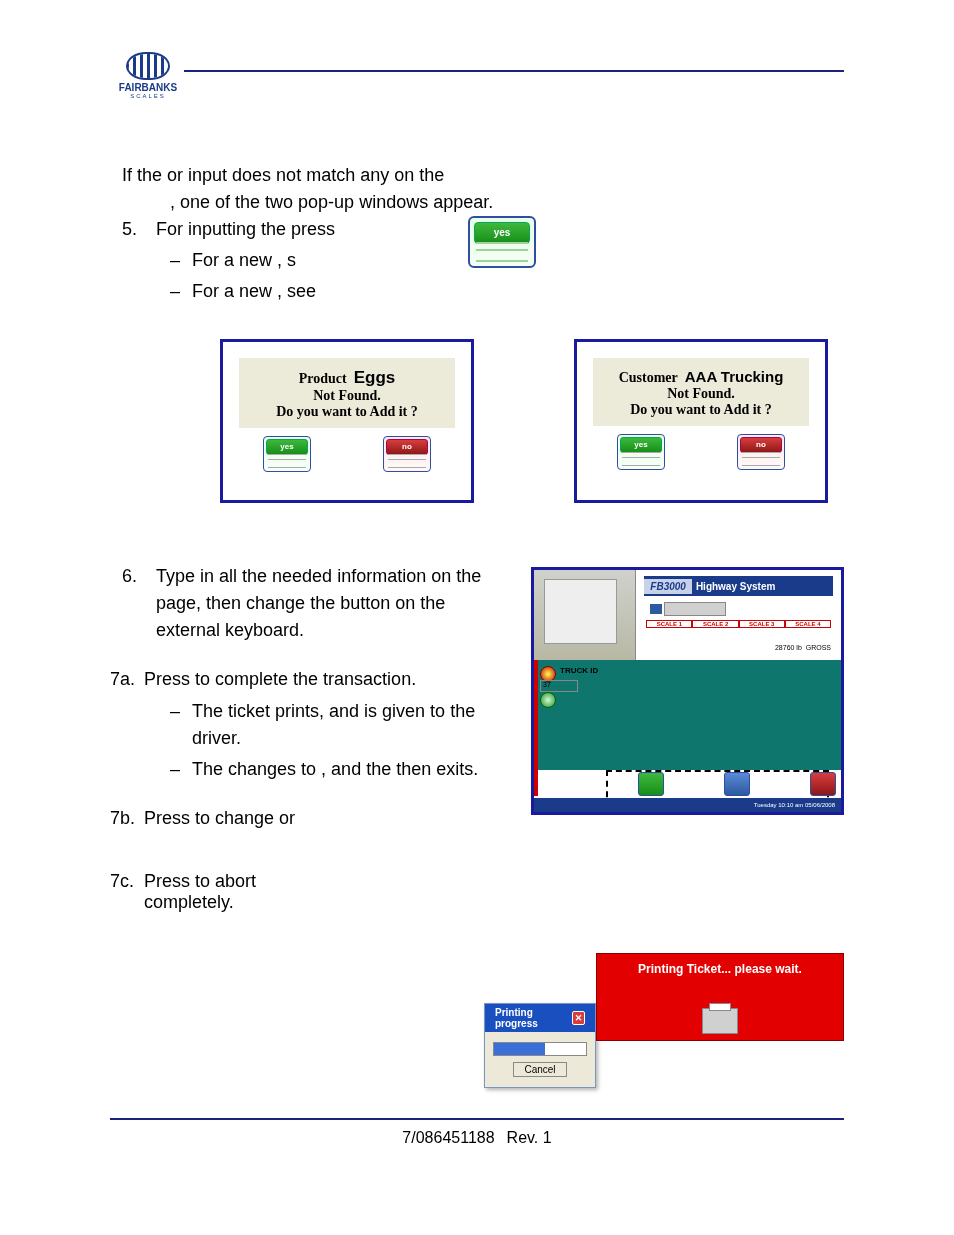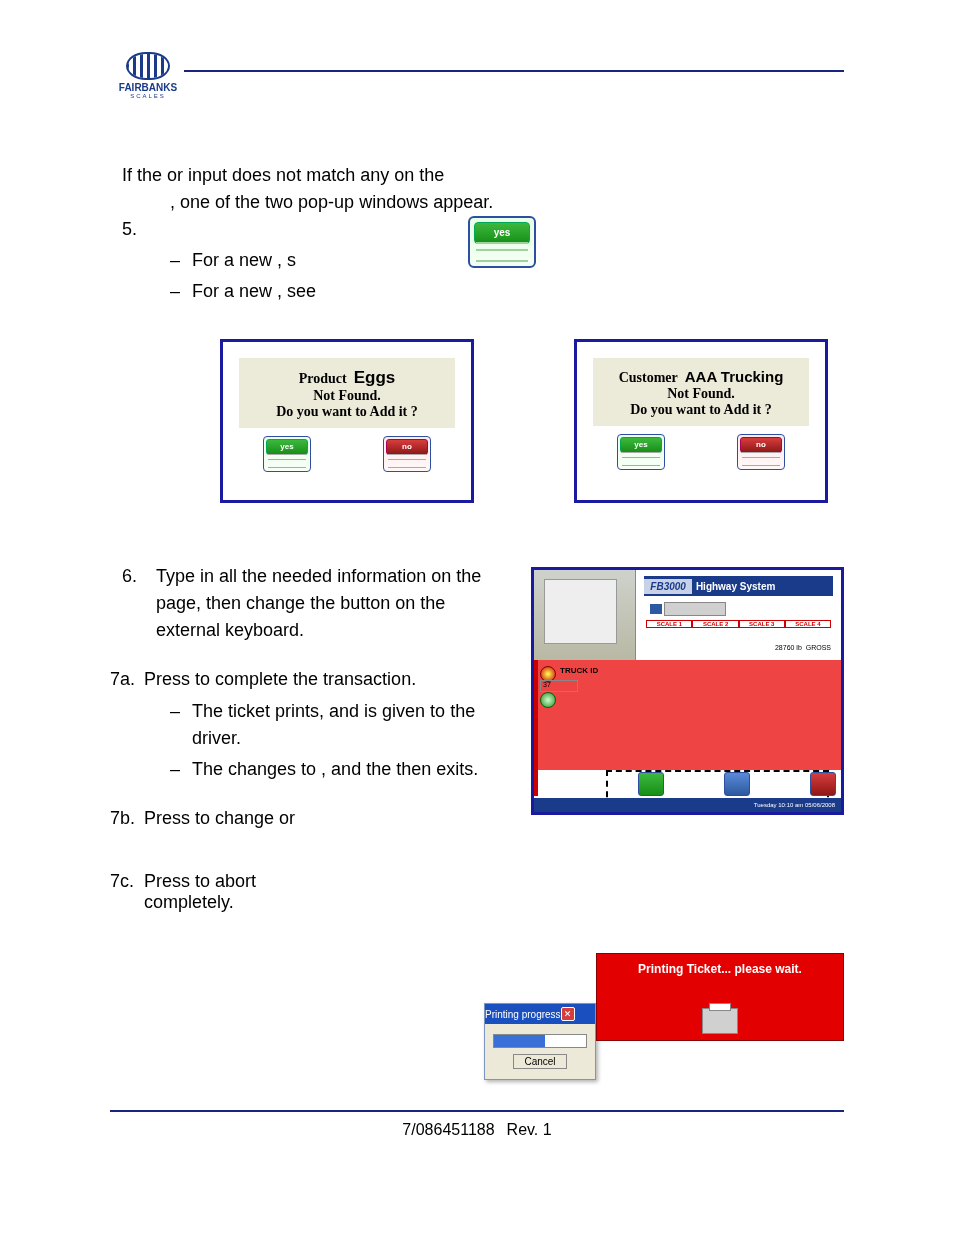--- a/index.html
+++ b/index.html
@@ -177,21 +177,21 @@
   .ss-right { flex:1; background:#fff; position:relative;}
   .ss-banner { position:absolute; top:6px; left:8px; right:8px; height:20px; background:#1a3a8a; color:#fff; display:flex; align-items:center; font-size:10px;}
   .ss-banner .fb { background:#c7d2e8; color:#1a3a8a; font-weight:bold; font-style:italic; padding:2px 6px; margin-right:4px;}
   .ss-banner .hw { font-weight:bold; flex:1;}
   .ss-truck { position:absolute; top:30px; left:10px; right:10px; height:20px;}
   .ss-truck .cab{position:absolute; left:4px; top:4px; width:12px; height:10px; background:#2c5aa0;}
   .ss-truck .trail{position:absolute; left:18px; top:2px; width:60px; height:12px; background:#d0d0d0; border:1px solid #888;}
   .ss-scales{position:absolute; top:50px; left:10px; right:10px; display:flex; font-size:6px; color:#c00; font-weight:bold;}
   .ss-scales span{flex:1; text-align:center; border:1px solid #c00;}
   .ss-gross{position:absolute; top:74px; right:10px; font-size:7px; color:#000;}
-  .ss-mid{position:absolute; top:90px; left:0; right:0; height:110px; background:#ef4444;}
+  .ss-mid{position:absolute; top:90px; left:0; right:0; height:110px; background:#0f766e;}
   .ss-light{position:absolute; left:6px; top:6px; width:14px; height:14px; border-radius:50%; background:radial-gradient(#ff5,#c80000); border:1px solid #800;}
   .ss-light2{position:absolute; left:6px; top:32px; width:14px; height:14px; border-radius:50%; background:radial-gradient(#cfc,#2a8a2a); border:1px solid #060;}
   .ss-label{position:absolute; left:26px; top:6px; font-size:8px; font-weight:bold;}
   .ss-input{position:absolute; left:6px; top:20px; width:34px; height:10px; border:1px solid #888; font-size:7px; padding-left:2px;}
   .ss-actions{position:absolute; bottom:0; left:0; right:0; height:42px;}
   .ss-dash-box{position:absolute; left:72px; bottom:4px; right:12px; top:0; border:2px dashed #000;}
   .ss-footer{position:absolute; bottom:0; left:0; right:0; height:14px; background:#1a3a8a; font-size:6px; color:#fff; text-align:right; padding-right:6px; line-height:14px;}
   .ss-ftr-btn{width:24px; height:22px; position:absolute; bottom:16px; border:1px solid #2e4ea0; border-radius:3px;}
   .b-green{left:104px; background:linear-gradient(#3db83d,#178f17);}
   .b-blue {left:190px; background:linear-gradient(#5a8ad8,#2c5aa0);}
@@ -202,21 +202,21 @@
     display:flex;
     justify-content:flex-end;
     gap: 0;
     margin-top: 40px;
     align-items:flex-start;
   }
   .progress-box{
     width:110px; border:1px solid #7a96c0; background:#ece9d8; box-shadow:2px 2px 4px rgba(0,0,0,.3);
     margin-top: 50px;
   }
-  .progress-title{ background:#1a4fbf; color:#fff; font-size:10px; font-weight:normal; padding:3px 0; display:flex; justify-content:flex-start; align-items:center;}
+  .progress-title{ background:#1a4fbf; color:#fff; font-size:10px; font-weight:bold; padding:3px 10px; display:flex; justify-content:space-between; align-items:center;}
   .progress-title .x{ width:12px; height:12px; background:#d83d3d; color:#fff; font-size:9px; text-align:center; line-height:12px; border:1px solid #fff; border-radius:2px;}
   .progress-bar{ margin:10px 8px 6px; height:12px; border:1px solid #888; background:#fff;}
   .progress-bar .fill{ height:100%; width:55%; background:#3a6fd8;}
   .progress-cancel{ display:block; margin:6px auto 10px; font-size:10px; padding:1px 10px; background:#ece9d8; border:1px solid #888;}
   .printing-ticket{
     width:230px; height:70px; background:#e30000; color:#fff; border:1px solid #800;
     padding:8px; font-size:12px; font-weight:bold; text-align:center; position:relative;
   }
   .printer-icon{position:absolute; left:50%; bottom:6px; transform:translateX(-50%); width:34px; height:24px; background:#d0d0d0; border:1px solid #888;}
   .printer-icon::after{content:""; position:absolute; top:-6px; left:6px; right:6px; height:6px; background:#fff; border:1px solid #888;}
@@ -241,20 +241,21 @@
 
     <div class="para">
       <span>If the </span><span> or </span><span> input does not match any on the </span><br>
       <span style="margin-left:48px;">, one of the two pop-up windows appear.</span>
     </div>
 
     <div style="display:flex; align-items:flex-start;">
       <div style="flex:0 0 350px;">
         <div class="list-item">
           <div class="list-num">5.</div>
+          <div><span>For inputting the </span> <span> press</span></div>
         </div>
         <div class="sub-item">
           <div class="dash">–</div>
           <div><span>For a new </span> <span>, s</span></div>
         </div>
         <div class="sub-item">
           <div class="dash">–</div>
           <div><span>For a new </span> <span>, see</span></div>
         </div>
       </div>

